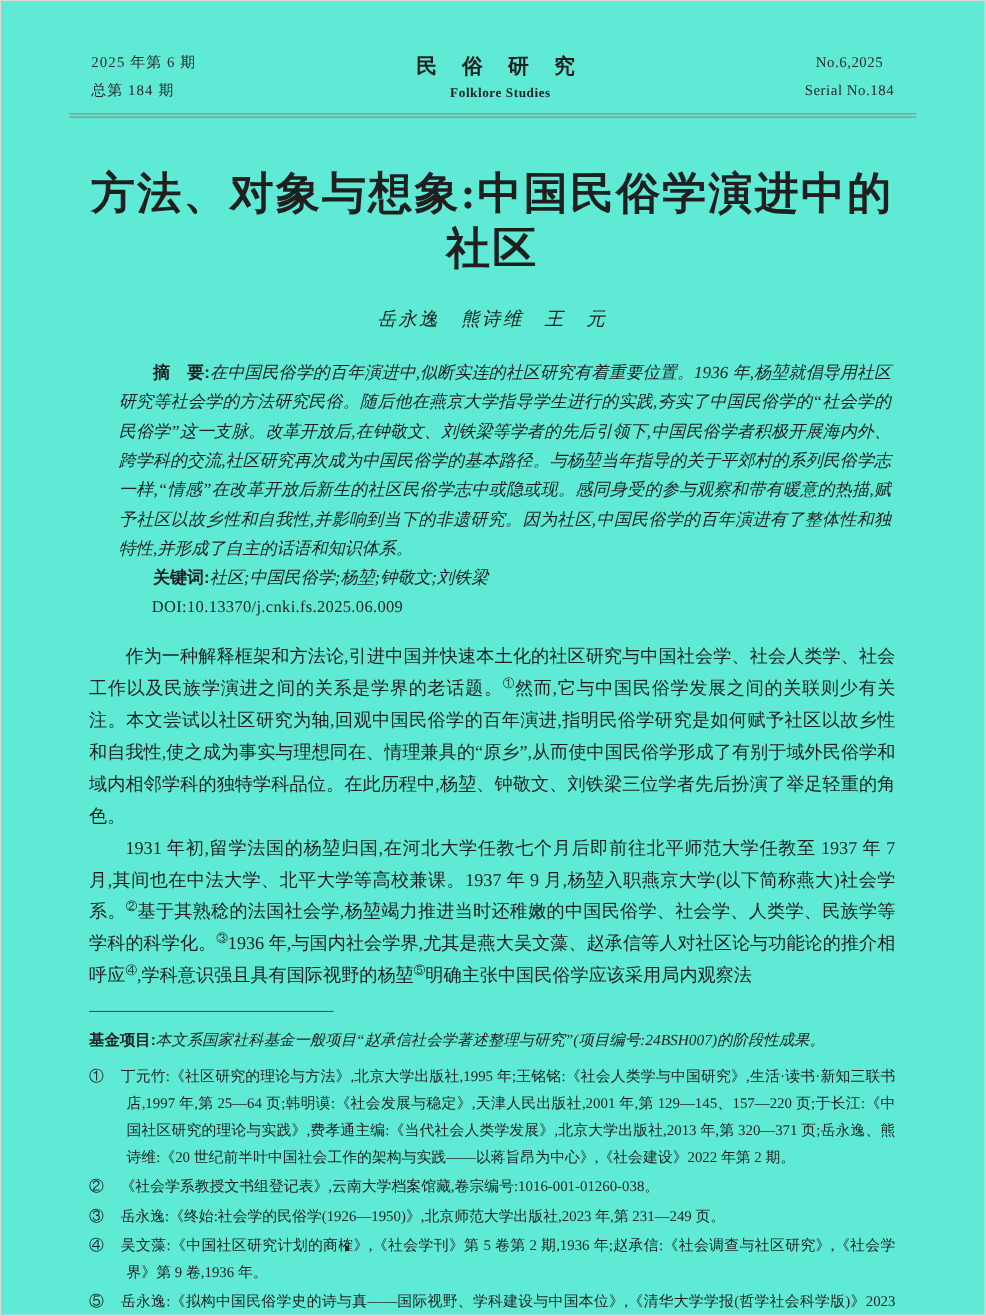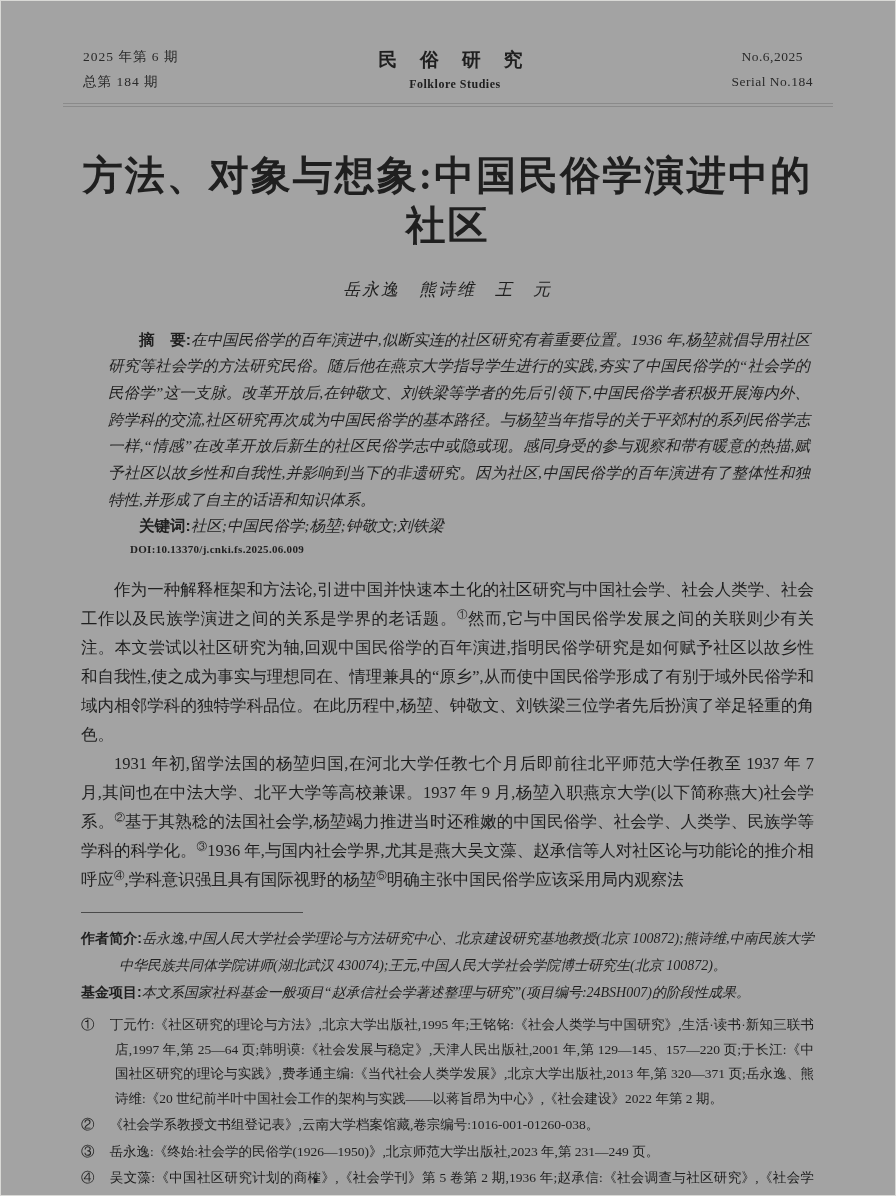--- a/index.html
+++ b/index.html
@@ -1,20 +1,20 @@
 <!DOCTYPE html>
 <html lang="zh"><head>
 <meta charset="utf-8">
 <style>
   html,body { margin:0; padding:0; background:#e9e9e7; }
   .page {
     position:relative;
     width:896px; height:1196px;
     margin:0 auto;
-    background:#a3a3a3;
+    background:#5eead4;
     border:1px solid #d9d9d6;
     box-sizing:border-box;
     overflow:hidden;
     font-family:"Liberation Serif", serif;
     color:#1f1f1f;
   }
   
   .header-row {
     display:flex; justify-content:space-between; align-items:center;
     margin:44px 82px 8px 82px;
@@ -46,21 +46,21 @@
 
   .kai { font-style:italic; }
   .hei { font-style:normal; font-weight:bold; font-family:"Liberation Sans", sans-serif; }
 
   .abstract-block {
     margin:26px 4px 0 27px;
     font-size:15.5px;
     line-height:1.72;
   }
   .abstract-block p { margin:0; text-indent:2em; text-align:justify; }
-  .doi-line { font-style:normal; font-size:11px; letter-spacing:0.3px;font-weight:bold; }
+  .doi-line { font-style:normal; font-size:15px; letter-spacing:0.3px; }
 
   .body-text { margin-top:16px; font-size:16.5px; line-height:1.76; }
   .body-text p { margin:0; text-indent:2em; text-align:justify; }
   .sup { font-size:10.5px; vertical-align:super; line-height:0; }
 
   
   .fn-separator {
     margin:18px 0 12px 0;
     width:222px;
     border-top:1.5px solid #4a4a4a;
@@ -106,21 +106,20 @@
     </div>
 
     <div class="body-text">
       <p><span>作为一种解释框架和方法论,引进中国并快速本土化的社区研究与中国社会学、社会人类学、社会工作以及民族学演进之间的关系是学界的老话题。</span><sup class="sup">①</sup><span>然而,它与中国民俗学发展之间的关联则少有关注。本文尝试以社区研究为轴,回观中国民俗学的百年演进,指明民俗学研究是如何赋予社区以故乡性和自我性,使之成为事实与理想同在、情理兼具的“原乡”,从而使中国民俗学形成了有别于域外民俗学和域内相邻学科的独特学科品位。在此历程中,杨堃、钟敬文、刘铁梁三位学者先后扮演了举足轻重的角色。</span></p>
       <p><span>1931 年初,留学法国的杨堃归国,在河北大学任教七个月后即前往北平师范大学任教至 1937 年 7 月,其间也在中法大学、北平大学等高校兼课。1937 年 9 月,杨堃入职燕京大学(以下简称燕大)社会学系。</span><sup class="sup">②</sup><span>基于其熟稔的法国社会学,杨堃竭力推进当时还稚嫩的中国民俗学、社会学、人类学、民族学等学科的科学化。</span><sup class="sup">③</sup><span>1936 年,与国内社会学界,尤其是燕大吴文藻、赵承信等人对社区论与功能论的推介相呼应</span><sup class="sup">④</sup><span>,学科意识强且具有国际视野的杨堃</span><sup class="sup">⑤</sup><span>明确主张中国民俗学应该采用局内观察法</span></p>
     </div>
 
     <div class="fn-separator"></div>
 
     <div class="notes kai">
-      <p><span class="hei">作者简介:</span><span>岳永逸,中国人民大学社会学理论与方法研究中心、北京建设研究基地教授(北京 100872);熊诗维,中南民族大学中华民族共同体学院讲师(湖北武汉 430074);王元,中国人民大学社会学院博士研究生(北京 100872)。</span></p>
       <p><span class="hei">基金项目:</span><span>本文系国家社科基金一般项目“赵承信社会学著述整理与研究”(项目编号:24BSH007)的阶段性成果。</span></p>
     </div>
 
     <div class="footnotes">
       <p><span class="fn-num">①</span><span>丁元竹:《社区研究的理论与方法》,北京大学出版社,1995 年;王铭铭:《社会人类学与中国研究》,生活·读书·新知三联书店,1997 年,第 25—64 页;韩明谟:《社会发展与稳定》,天津人民出版社,2001 年,第 129—145、157—220 页;于长江:《中国社区研究的理论与实践》,费孝通主编:《当代社会人类学发展》,北京大学出版社,2013 年,第 320—371 页;岳永逸、熊诗维:《20 世纪前半叶中国社会工作的架构与实践——以蒋旨昂为中心》,《社会建设》2022 年第 2 期。</span></p>
       <p><span class="fn-num">②</span><span>《社会学系教授文书组登记表》,云南大学档案馆藏,卷宗编号:1016-001-01260-038。</span></p>
       <p><span class="fn-num">③</span><span>岳永逸:《终始:社会学的民俗学(1926—1950)》,北京师范大学出版社,2023 年,第 231—249 页。</span></p>
       <p><span class="fn-num">④</span><span>吴文藻:《中国社区研究计划的商榷》,《社会学刊》第 5 卷第 2 期,1936 年;赵承信:《社会调查与社区研究》,《社会学界》第 9 卷,1936 年。</span></p>
       <p><span class="fn-num">⑤</span><span>岳永逸:《拟构中国民俗学史的诗与真——国际视野、学科建设与中国本位》,《清华大学学报(哲学社会科学版)》2023 年第 6 期。</span></p>
     </div>

